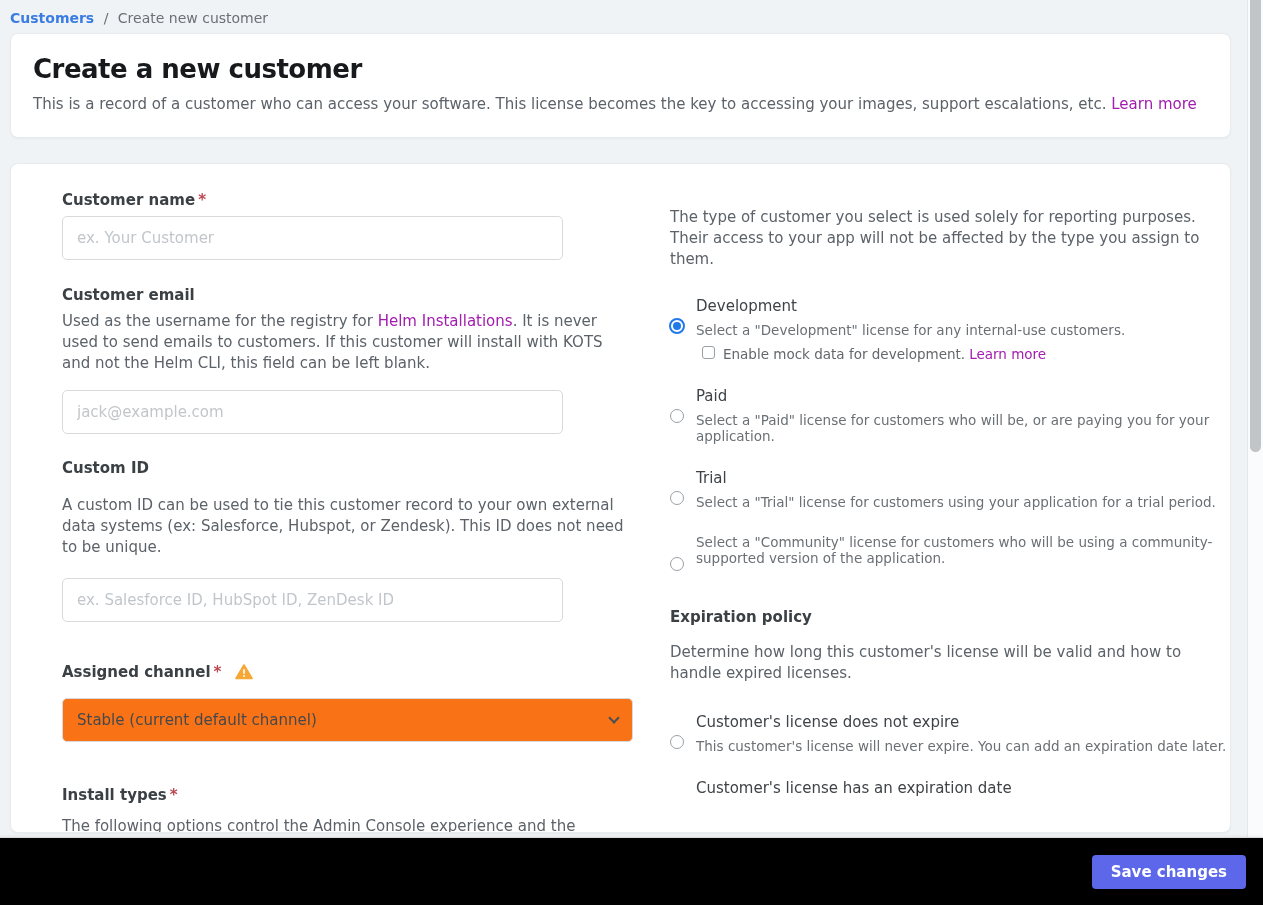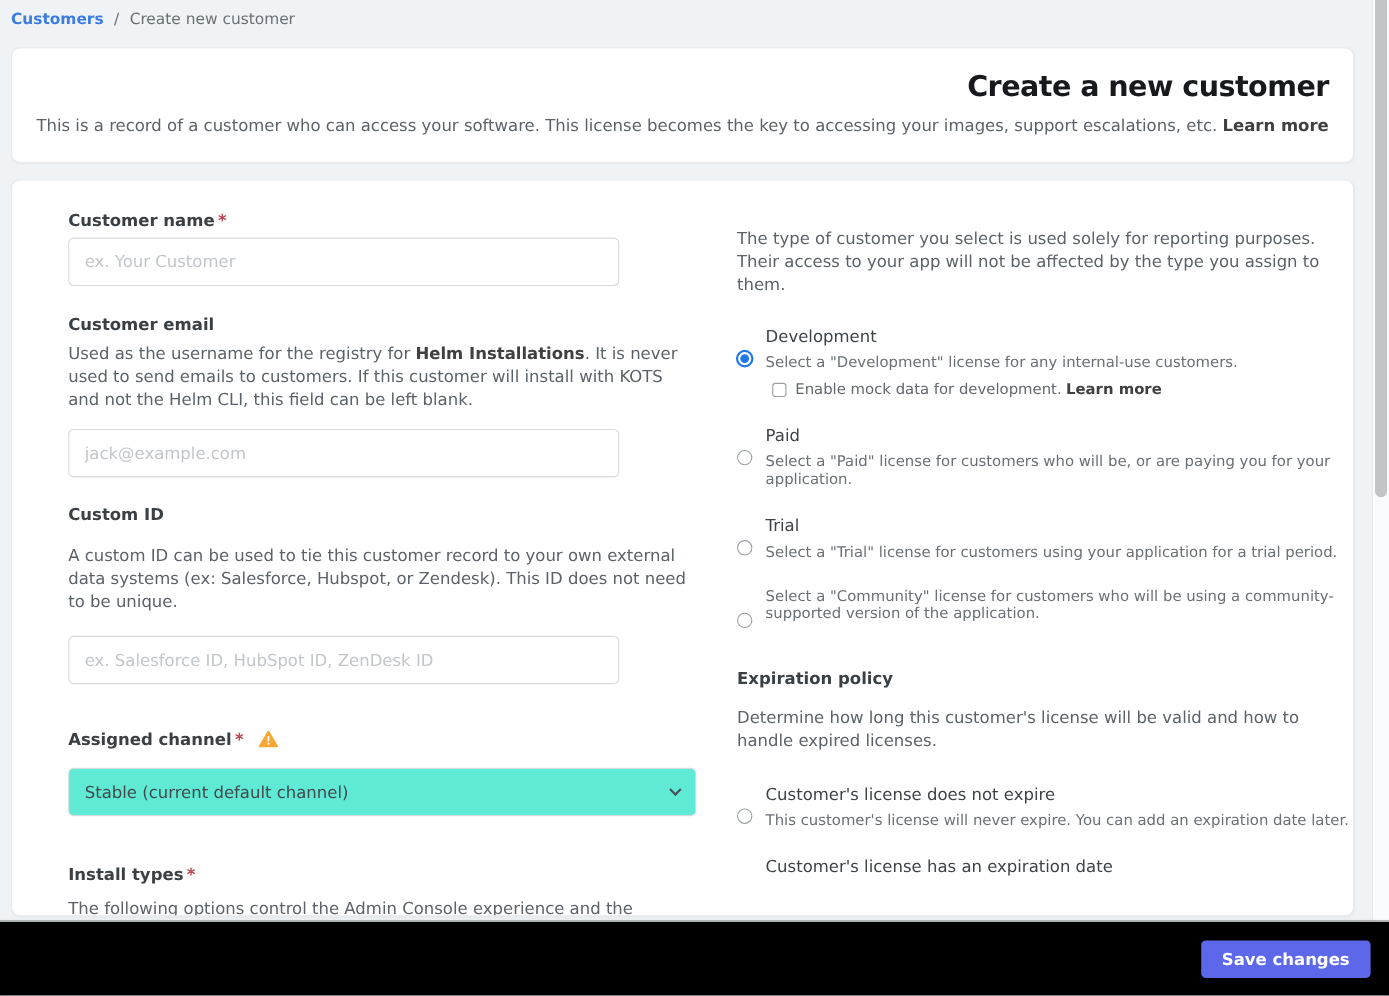--- a/index.html
+++ b/index.html
@@ -8,41 +8,41 @@
   .page { position:relative; width:1263px; height:905px; overflow:hidden; }
 
   
   .breadcrumb { position:absolute; top:10px; left:10px; font-size:14px; color:#6a7075; }
   .breadcrumb a { color:#3b7ce2; text-decoration:none; font-weight:600; cursor:pointer; }
   .breadcrumb .sep { margin:0 5px; color:#6a7075; }
 
   
   .card { position:absolute; left:10px; width:1221px; background:#fff; border:1px solid #e7ebed;
           border-radius:8px; box-shadow:0 1px 2px rgba(0,0,0,.04); }
-  .card-header { top:43px; height:105px; padding:20px 22px;text-align:right; }
+  .card-header { top:33px; height:105px; padding:20px 22px; }
   .card-form   { top:163px; height:670px; padding:27px 22px; display:flex; overflow:hidden; }
 
   h1 { font-size:26px; font-weight:700; color:#17191c; letter-spacing:-0.5px; }
   .header-desc { margin-top:11px; font-size:15px; color:#5c6269; }
-  a.link { color:#404040; font-weight:700; text-decoration:none; cursor:pointer; }
+  a.link { color:#a21caf; font-weight:400; text-decoration:none; cursor:pointer; }
 
   
   .left-col  { width:571px; flex:none; margin-right:37px;margin-left:29px; }
   .right-col { width:560px; flex:none; }
 
   .field-label { font-size:15px; font-weight:700; color:#3b4045; }
   .req { color:#bc4752; font-weight:700; margin-left:3px; }
   .para { font-size:15px; color:#5c6269; line-height:21px; }
 
   .text-input { display:block; width:501px; height:44px; padding:0 14px; font-size:15px;
                 font-family:inherit; color:#3e4348; border:1px solid #d6dadd; border-radius:5px;
                 background:#fff; outline:none; }
   .text-input::placeholder { color:#c2c6ca; }
 
-  .select { width:571px; height:44px; border:1px solid #d6dadd; border-radius:5px; background:#5eead4;
+  .select { width:571px; height:44px; border:1px solid #d6dadd; border-radius:5px; background:#f97316;
             display:flex; align-items:center; padding:11px 14px; font-size:15px; color:#44484c; cursor:pointer; }
   .select .select-text { flex:1; }
   .chev { width:8px; height:8px; border-right:2px solid #4a4f54; border-bottom:2px solid #4a4f54;
           transform:rotate(45deg); margin-top:-4px; }
 
   .warn-icon { display:inline-block; vertical-align:-3px; margin-left:8px; }
 
   
   .m-name-label { margin-bottom:7px; }
   .m-email-label { margin-top:26px; }
@@ -67,21 +67,21 @@
   .option { position:relative; padding-left:26px; margin-bottom:24px; }
   .option:last-child { margin-bottom:0; }
   .opt-title { font-size:15px; color:#3e4348; line-height:20px; }
   .opt-desc { margin-top:6px; font-size:13.5px; color:#6b7075; line-height:16px; }
   .radio { position:absolute; left:0; top:23px; width:14px; height:14px; border:1px solid #9aa0a6;
            border-radius:50%; background:#fff; cursor:pointer; }
   .radio.checked { border:2px solid #2079e8; width:16px; height:16px; left:-1px; top:22px; }
   .radio.checked::after { content:""; display:block; width:8px; height:8px; margin:2px;
                           border-radius:50%; background:#2079e8; }
 
-  .check-row { margin-top:8px; margin-left:6px; display:flex; align-items:center;
+  .check-row { margin-top:8px; margin-left:6px; display:flex; align-items:flex-start;
                font-size:13.5px; color:#63686d; }
   .checkbox { width:13px; height:13px; border:1px solid #9aa0a6; border-radius:3px; background:#fff;
               margin-right:8px; flex:none; cursor:pointer; }
   .check-row a.link { margin-left:4px; }
 
   
   .footer { position:absolute; left:0; top:837px; width:1263px; height:74px; background:#000000;
             border-top:1px solid #d7dbdd; box-shadow:0 -1px 3px rgba(0,0,0,.05); z-index:5; }
   .save-btn { position:absolute; top:17px; right:17px; height:34px; padding:0 19px; background:#5c68e9;
               color:#fff; font-size:15px; font-weight:700; font-family:inherit; border:none;

